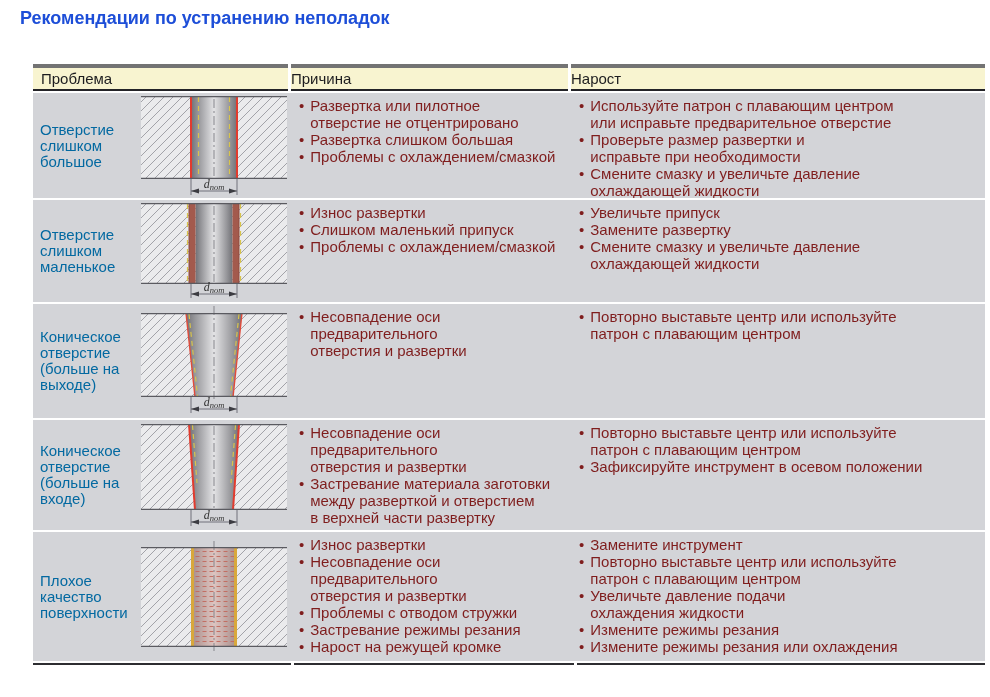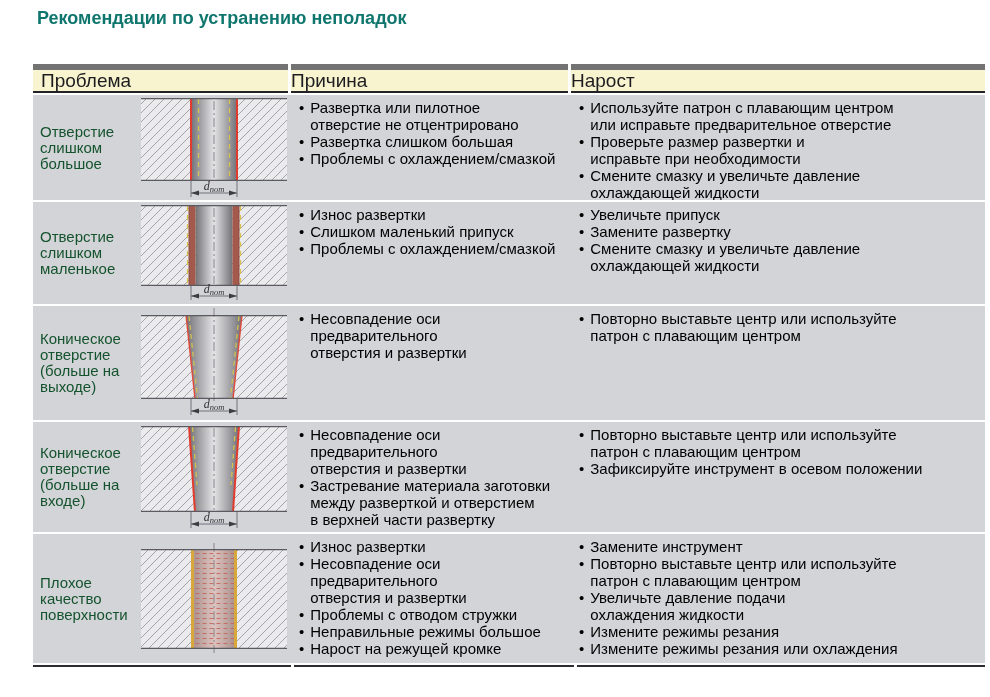--- a/index.html
+++ b/index.html
@@ -2,47 +2,47 @@
 <html><head>
 <meta charset="utf-8">
 <style>
   html,body { margin:0; padding:0; }
   body {
     width:990px; height:697px; background:#ffffff; position:relative;
     font-family:"Liberation Sans", sans-serif; overflow:hidden;
     -webkit-font-smoothing:antialiased;
   }
   .title {
-    position:absolute; left:37px; top:8px; margin:0;
-    font-size:18px; font-weight:bold; color:#0f766e;
+    position:absolute; left:20px; top:8px; margin:0;
+    font-size:18px; font-weight:bold; color:#1d4ed8;
   }
   .ttable { position:absolute; left:33px; top:64px; width:952px; }
 
   .thead { display:grid; grid-template-columns:255px 277px 1fr; column-gap:3px; }
   .th {
     background:var(--header-bg,#f8f4d0);
-    border-top:6px solid #737373; border-bottom:2px solid #232327;
-    height:21px; line-height:21px; font-size:19px; color:#1d1d1f;
+    border-top:4px solid #737373; border-bottom:2px solid #232327;
+    height:21px; line-height:21px; font-size:15px; color:#1d1d1f;
   }
   .th-problem { padding-left:8px; }
   .th-cause, .th-solution { text-align:left; }
 
   .trow {
     display:grid; grid-template-columns:258px 280px 1fr;
     background:var(--row-bg,#d3d4d8); margin-top:2px; overflow:hidden;
   }
   .c-problem { display:flex; align-items:center; overflow:hidden; }
   .p-label {
     width:104px; padding-left:7px; font-size:15px; line-height:16px;
-    color:#14532d; white-space:pre-line;
+    color:#0369a1; white-space:pre-line;
   }
   .p-diagram { margin-left:auto; margin-right:2px; display:flex; align-items:center;justify-content:flex-end; }
 
   .cell ul { list-style:none; margin:0; padding:4px 4px 0 6px; }
-  .cell li { display:flex; font-size:15px; line-height:17px; color:#000000; }
+  .cell li { display:flex; font-size:15px; line-height:17px; color:#7f1d1d; }
   .cell li::before { content:"\2022"; flex:0 0 auto; margin:0 6px 0 2px; }
   .cell li span { white-space:pre-line; }
 
   .tbottom { display:grid; grid-template-columns:258px 280px 1fr; column-gap:3px; margin-top:2px; }
   .tbottom i { height:2px; background:#2d2d31; display:block; }
 </style>
 </head>
 <body style="--header-bg: #f8f4d0; --row-bg: #d3d4d8;">
 
 <h1 class="title">Рекомендации по устранению неполадок</h1>
@@ -385,21 +385,21 @@
             </li>
             <li>
               <span>Несовпадение оси
 предварительного
 отверстия и развертки</span>
             </li>
             <li>
               <span>Проблемы с отводом стружки</span>
             </li>
             <li>
-              <span>Неправильные режимы большое</span>
+              <span>Застревание режимы резания</span>
             </li>
             <li>
               <span>Нарост на режущей кромке</span>
             </li>
           </ul>
         </div>
     <div class="cell c-solution">
           <ul>
             <li>
               <span>Замените инструмент</span>

